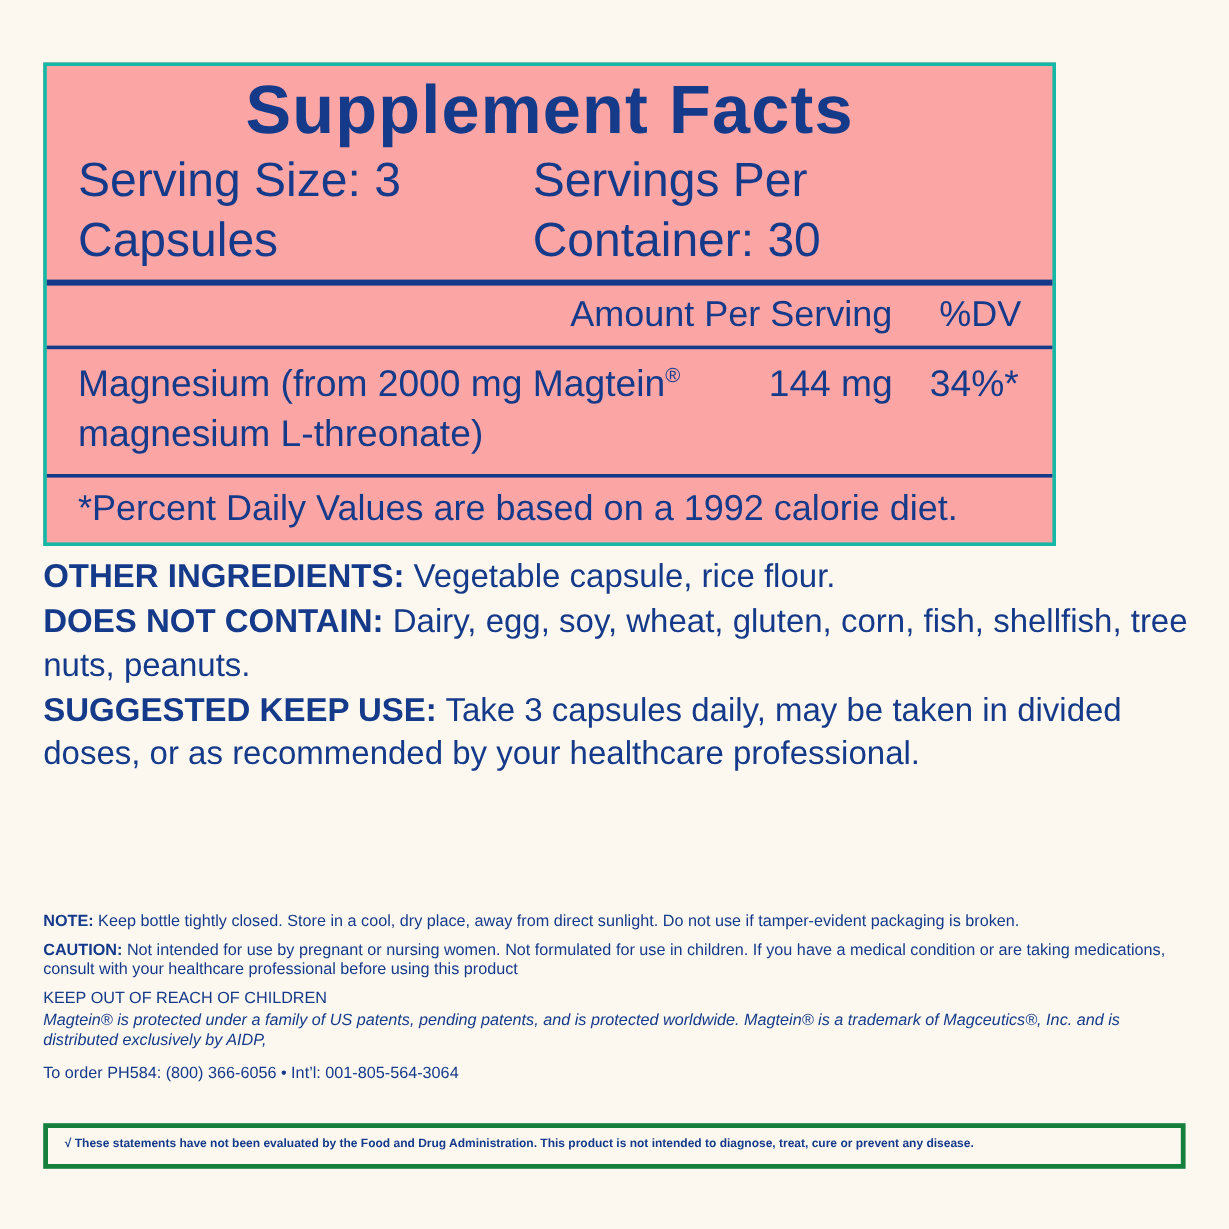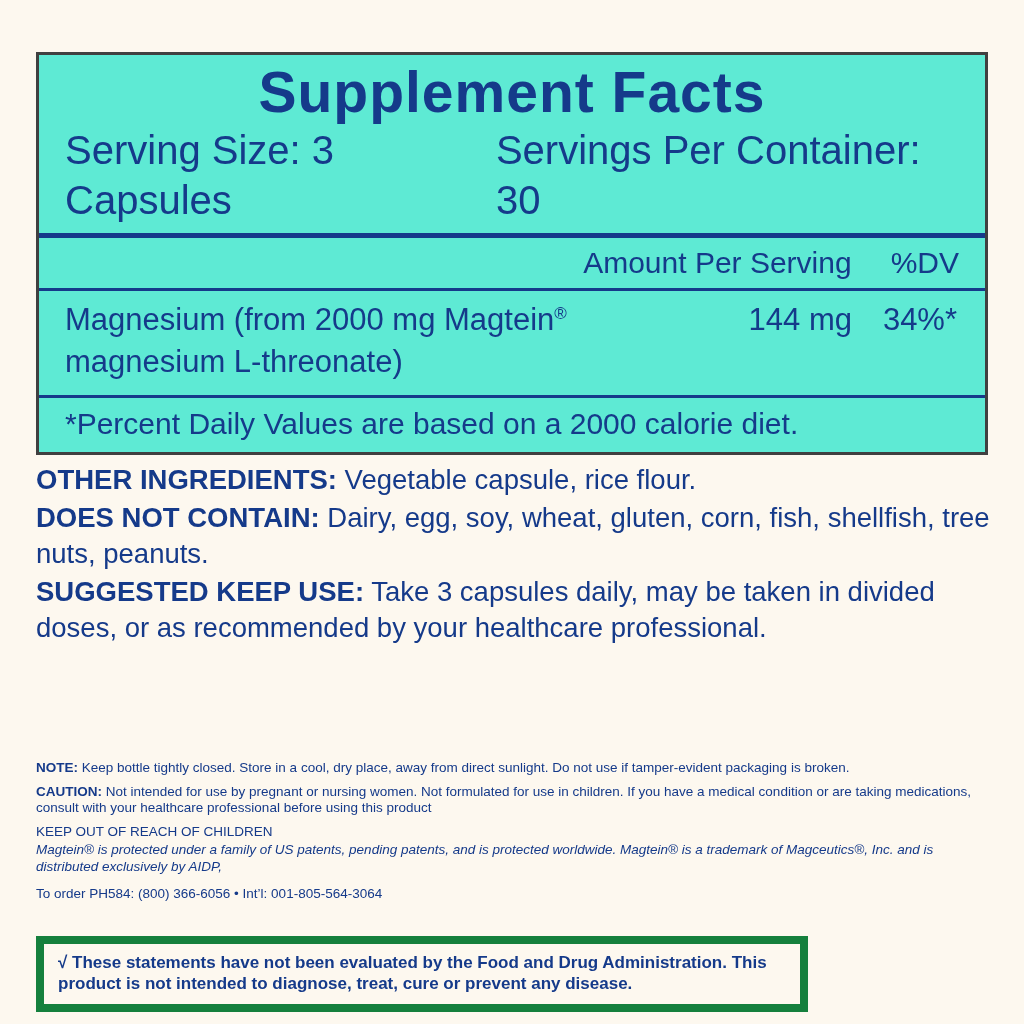--- a/index.html
+++ b/index.html
@@ -19,24 +19,24 @@
     width: 1024px;
     height: 1024px;
     box-sizing: border-box;
   }
 
   
   .facts-panel {
     position: absolute;
     left: 36px;
     top: 52px;
-    width: 952px;
+    width: 844px;
     box-sizing: border-box;
-    border: 3px solid #404040;
-    background: #5eead4;
+    border: 3px solid #14b8a6;
+    background: #fca5a5;
   }
   .facts-title {
     font-size: 57px;
     font-weight: bold;
     letter-spacing: 1px;
     text-align: center;
     line-height: 1.05;
     padding: 8px 0 2px 0;
     color: #153a8a;
   }
@@ -141,25 +141,25 @@
   }
   .fp-order {
     font-size: 13.5px;
   }
 
   
   .disclaimer {
     position: absolute;
     left: 36px;
     top: 936px;
-    width: 772px;
+    width: 952px;
     box-sizing: border-box;
-    border: 8px solid #15803d;
+    border: 4px solid #15803d;
     padding: 8px 14px 9px 14px;
-    font-size: 17px;
+    font-size: 10px;
     line-height: 1.25;
     font-weight: bold;
   }
 </style>
 </head>
 <body>
 
 <div class="page">
 
   <div class="facts-panel">
@@ -185,21 +185,21 @@
         <span>Magnesium (from 2000 mg Magtein</span><sup class="reg">®</sup><br>
         <span>magnesium L-threonate)</span>
       </span>
       <span class="nutrient-values">
         <span class="amt">144 mg</span><span class="dv">34%*</span>
       </span>
     </div>
 
     <div class="rule-thin"></div>
 
-    <div class="footnote-row">*Percent Daily Values are based on a 2000 calorie diet.</div>
+    <div class="footnote-row">*Percent Daily Values are based on a 1992 calorie diet.</div>
   </div>
 
   <div class="ingredients">
     <p>
       <span class="ing-head">OTHER INGREDIENTS:</span><span> Vegetable capsule, rice flour.</span>
     </p>
     <p>
       <span class="ing-head">DOES NOT CONTAIN:</span><span> Dairy, egg, soy, wheat, gluten, corn, fish, shellfish, tree nuts, peanuts.</span>
     </p>
     <p>

